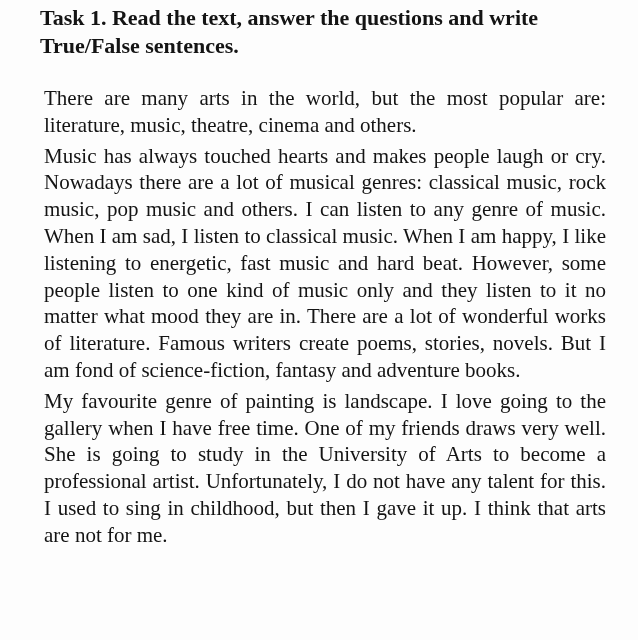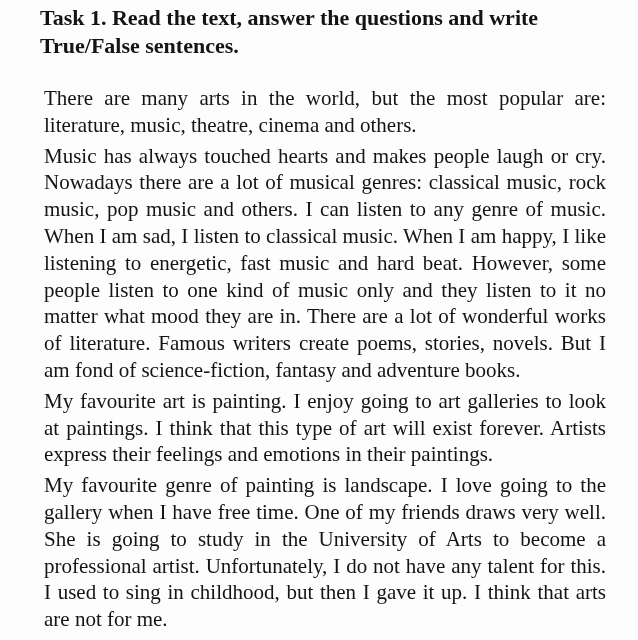--- a/index.html
+++ b/index.html
@@ -37,16 +37,15 @@
   }
 </style>
 </head>
 <body>
 
 <div class="page">
   <h1 class="task-heading">Task 1. Read the text, answer the questions and write True/False sentences.</h1>
   <div class="body-text">
     <p>There are many arts in the world, but the most popular are: literature, music, theatre, cinema and others.</p>
     <p>Music has always touched hearts and makes people laugh or cry. Nowadays there are a lot of musical genres: classical music, rock music, pop music and others. I can listen to any genre of music. When I am sad, I listen to classical music. When I am happy, I like listening to energetic, fast music and hard beat. However, some people listen to one kind of music only and they listen to it no matter what mood they are in. There are a lot of wonderful works of literature. Famous writers create poems, stories, novels. But I am fond of science-fiction, fantasy and adventure books.</p>
-    <p>My favourite art is painting. I enjoy going to art galleries to look at paintings. I think that this type of art will exist forever. Artists express their feelings and emotions in their paintings.</p>
     <p>My favourite genre of painting is landscape. I love going to the gallery when I have free time. One of my friends draws very well. She is going to study in the University of Arts to become a professional artist. Unfortunately, I do not have any talent for this. I used to sing in childhood, but then I gave it up. I think that arts are not for me.</p>
   </div>
 </div>
 
 </body></html>

